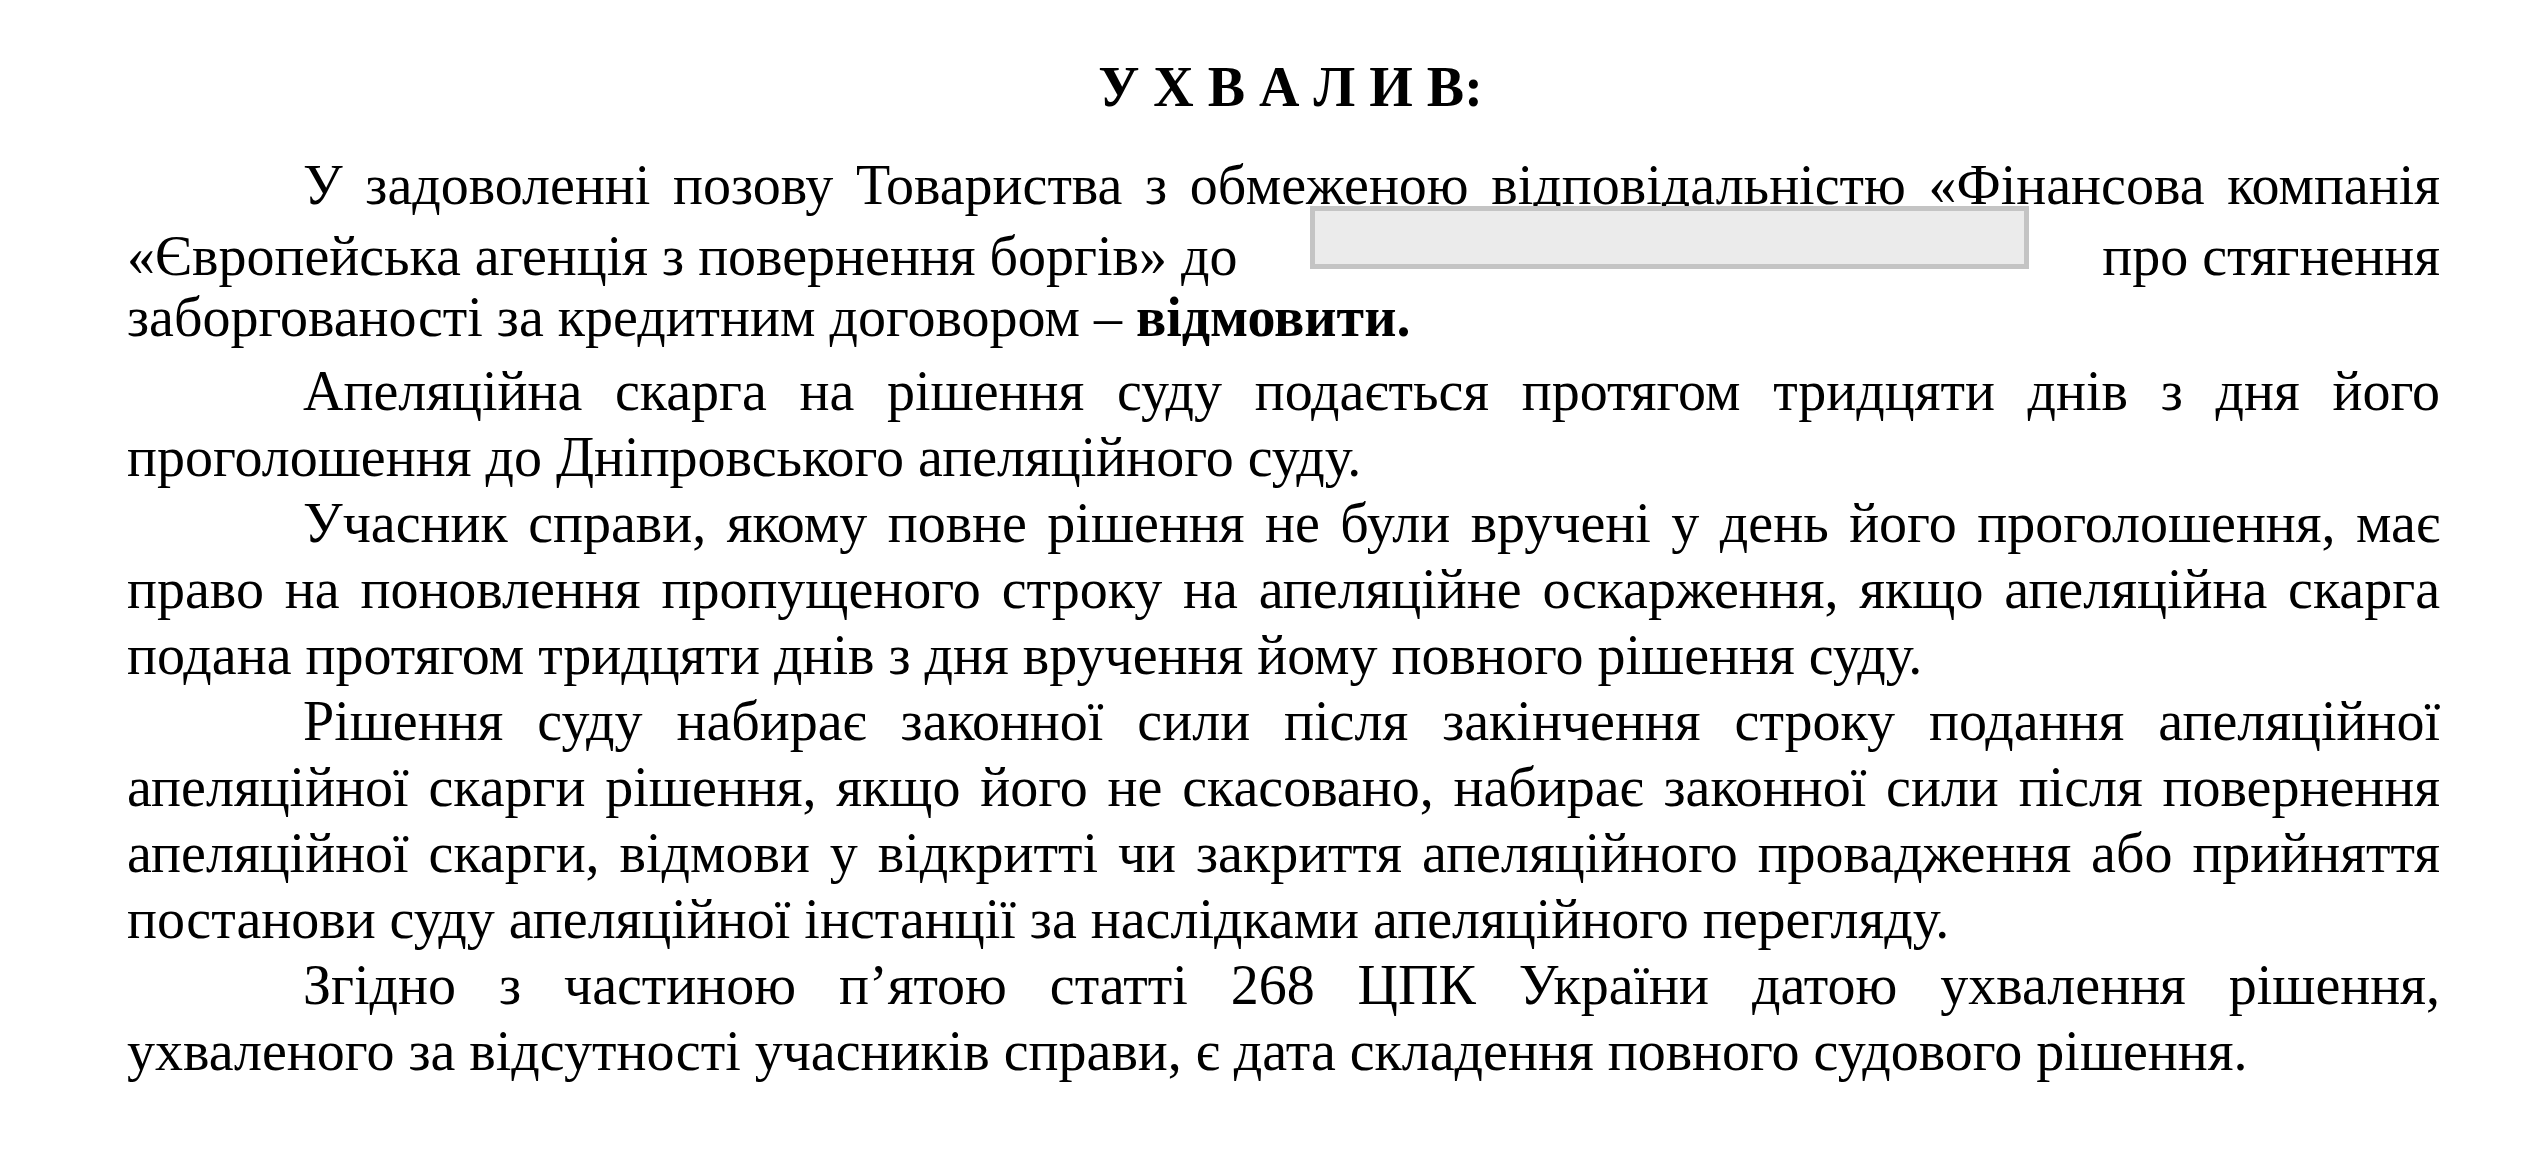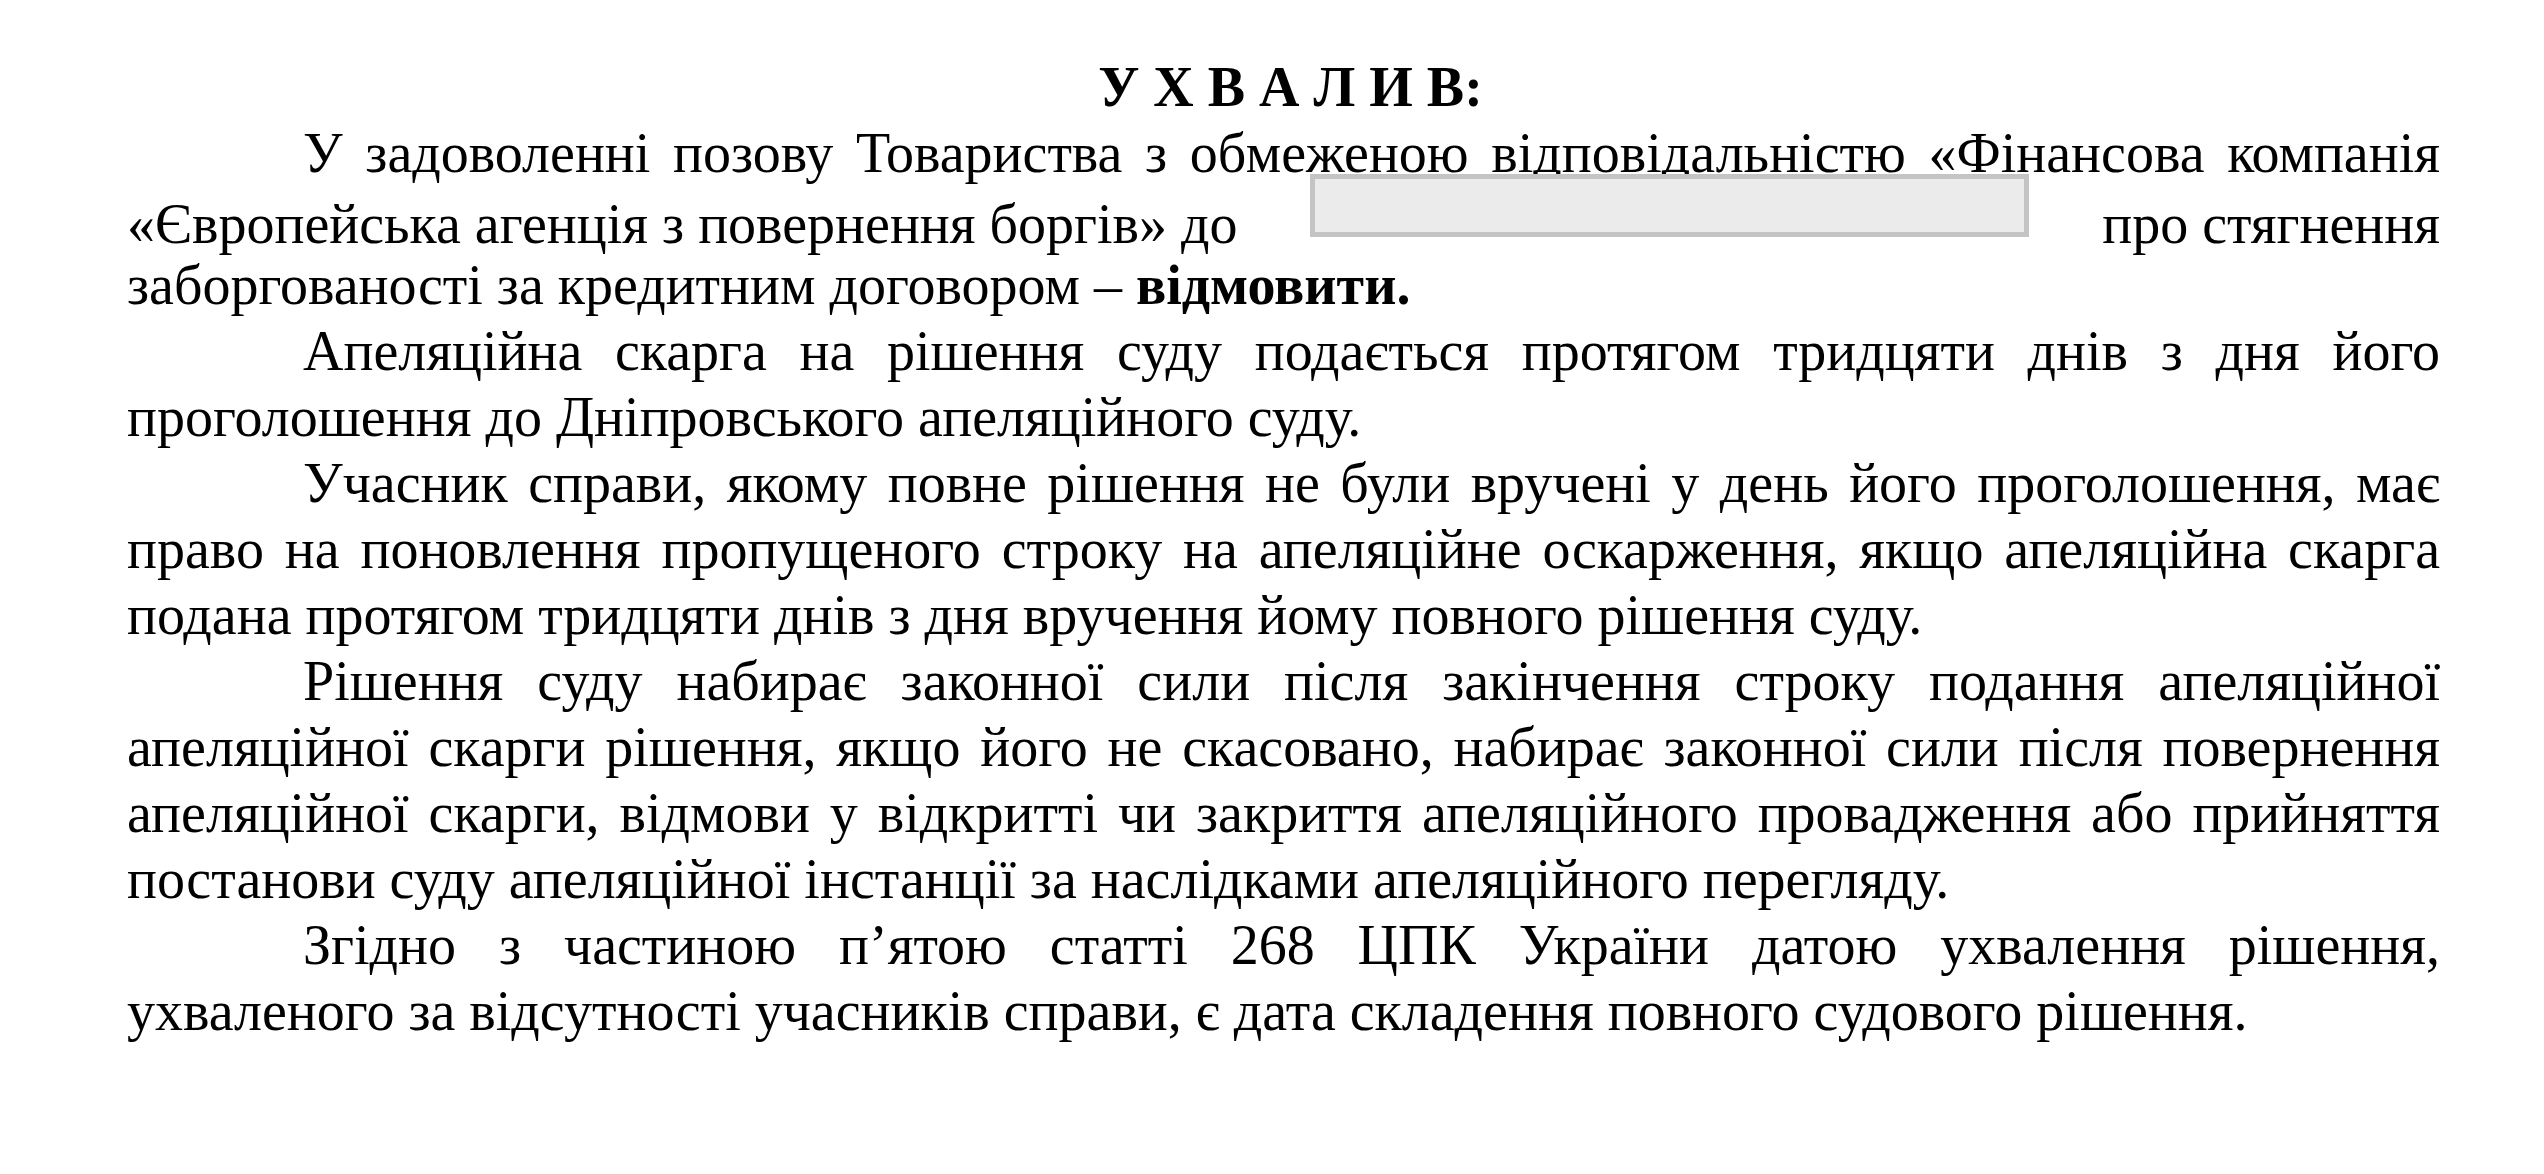--- a/index.html
+++ b/index.html
@@ -79,31 +79,31 @@
   </style>
 </head>
 <body>
 
 <div class="page">
   <div class="heading">У Х В А Л И В:</div>
 
   <div class="body">
 
     <div>
-      <span class="line indent" style="white-space: nowrap; word-spacing: 8.6582px; text-align: center; text-align-last: left;">У задоволенні позову Товариства з обмеженою відповідальністю «Фінансова компанія</span>
+      <span class="line indent" style="white-space: nowrap; word-spacing: 8.6582px; text-align: center; text-align-last: left; margin-top: 32px;">У задоволенні позову Товариства з обмеженою відповідальністю «Фінансова компанія</span>
       <div class="line-flex">
         <span>«Європейська агенція з повернення боргів» до</span>
         <span class="redacted"></span>
         <span>про стягнення</span>
       </div>
       <span class="line last"><span>заборгованості за кредитним договором – </span><span class="bold">відмовити.</span></span>
     </div>
 
     <div>
-      <span class="line indent" style="white-space: nowrap; word-spacing: 18.6832px; text-align: right; text-align-last: left;">Апеляційна скарга на рішення суду подається протягом тридцяти днів з дня його</span>
+      <span class="line indent" style="white-space: nowrap; word-spacing: 18.6832px; text-align: right; text-align-last: left; margin-top: 8px;">Апеляційна скарга на рішення суду подається протягом тридцяти днів з дня його</span>
       <span class="line last">проголошення до Дніпровського апеляційного суду.</span>
     </div>
 
     <div>
       <span class="line indent" style="white-space: nowrap; word-spacing: 6.46875px; text-align: left; text-align-last: left;">Учасник справи, якому повне рішення не були вручені у день його проголошення, має</span>
       <span class="line" style="white-space: nowrap; word-spacing: 6.85625px; text-align: left; text-align-last: left;">право на поновлення пропущеного строку на апеляційне оскарження, якщо апеляційна скарга</span>
       <span class="line last">подана протягом тридцяти днів з дня вручення йому повного рішення суду.</span>
     </div>
 
     <div>

